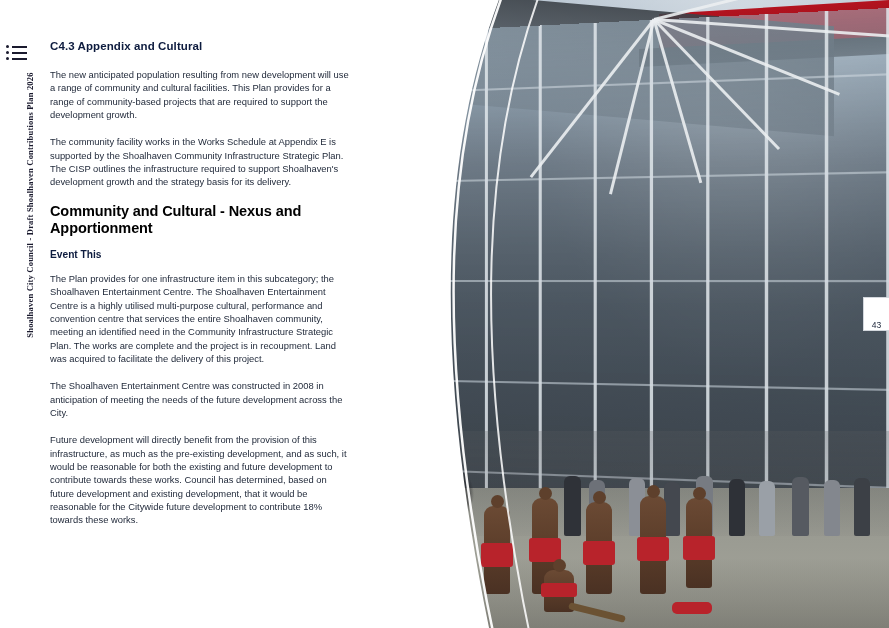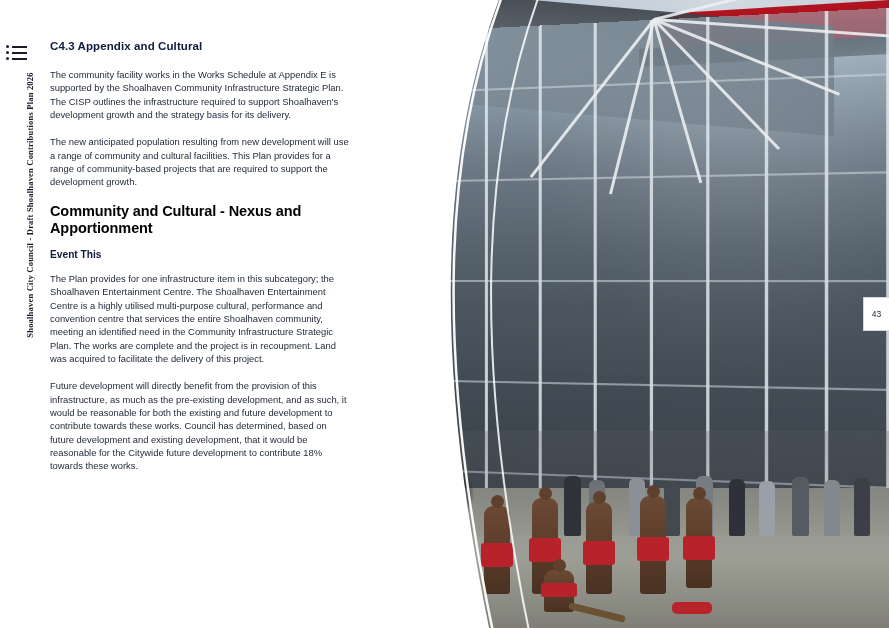--- a/index.html
+++ b/index.html
@@ -242,21 +242,21 @@
 
   
   .page-tab {
     position: absolute;
     right: 0; top: 297px;
     width: 26px; height: 34px;
     background: #ffffff;
     border: 1px solid #d3d7dd;
     border-right: none;
     display: flex;
-    align-items: center;
+    align-items: flex-end;
     justify-content: center;
     font-size: 8.5px;
     color: #1a2438;
     z-index: 50;
   }
 </style>
 </head>
 <body>
 
 <div class="page">
@@ -350,25 +350,26 @@
         <span class="dot d3"></span>
       <span class="row r1"></span>
         <span class="row r2"></span>
         <span class="row r3"></span>
     </div>
     <div class="side-title">Shoalhaven City Council - Draft Shoalhaven Contributions Plan 2026</div>
   </div>
 
   <div class="text-col">
     <h2 class="section-head">C4.3 Appendix and Cultural</h2>
+    <p class="body">The new anticipated population resulting from new development will use a range of community and cultural facilities. This Plan provides for a range of community-based projects that are required to support the development growth.</p>
     <p class="body">The community facility works in the Works Schedule at Appendix E is supported by the Shoalhaven Community Infrastructure Strategic Plan. The CISP outlines the infrastructure required to support Shoalhaven's development growth and the strategy basis for its delivery.</p>
-    <p class="body">The new anticipated population resulting from new development will use a range of community and cultural facilities. This Plan provides for a range of community-based projects that are required to support the development growth.</p>
     <h3 class="sub-head">Community and Cultural - Nexus and Apportionment</h3>
     <h4 class="minor-head">Event This</h4>
     <p class="body">The Plan provides for one infrastructure item in this subcategory; the Shoalhaven Entertainment Centre. The Shoalhaven Entertainment Centre is a highly utilised multi-purpose cultural, performance and convention centre that services the entire Shoalhaven community, meeting an identified need in the Community Infrastructure Strategic Plan. The works are complete and the project is in recoupment.  Land was acquired to facilitate the delivery of this project.</p>
+    <p class="body">The Shoalhaven Entertainment Centre was constructed in 2008 in anticipation of meeting the needs of the future development across the City.</p>
     <p class="body">Future development will directly benefit from the provision of this infrastructure, as much as the pre-existing development, and as such, it would be reasonable for both the existing and future development to contribute towards these works.  Council has determined, based on future development and existing development, that it would be reasonable for the Citywide future development to contribute 18% towards these works.</p>
   </div>
 
   <div class="page-tab">
     <span>43</span>
   </div>
 
 </div>
 
 </body></html>

